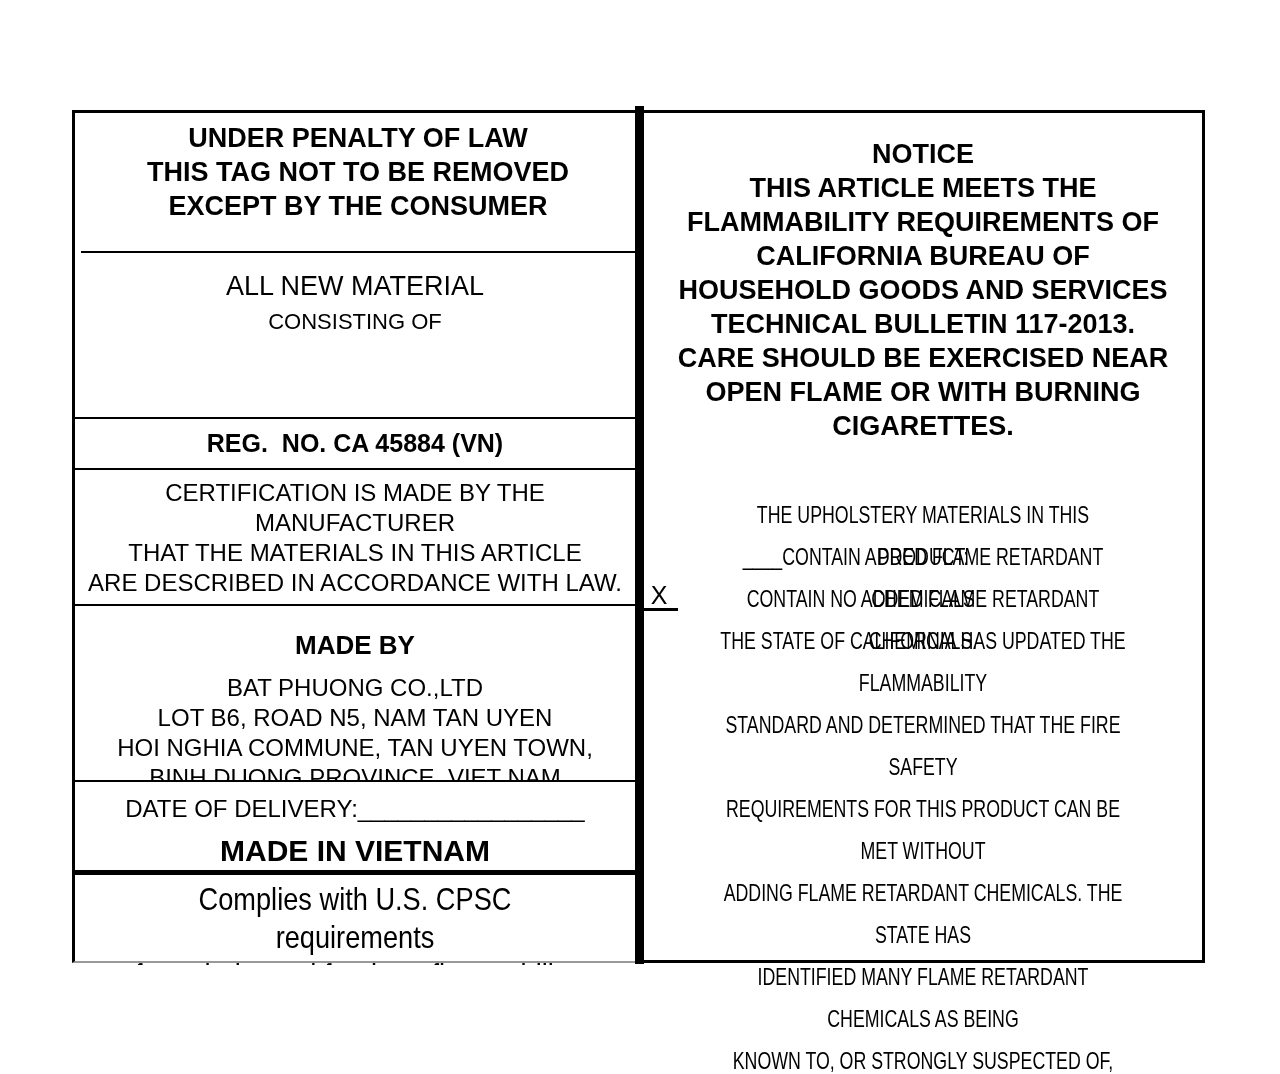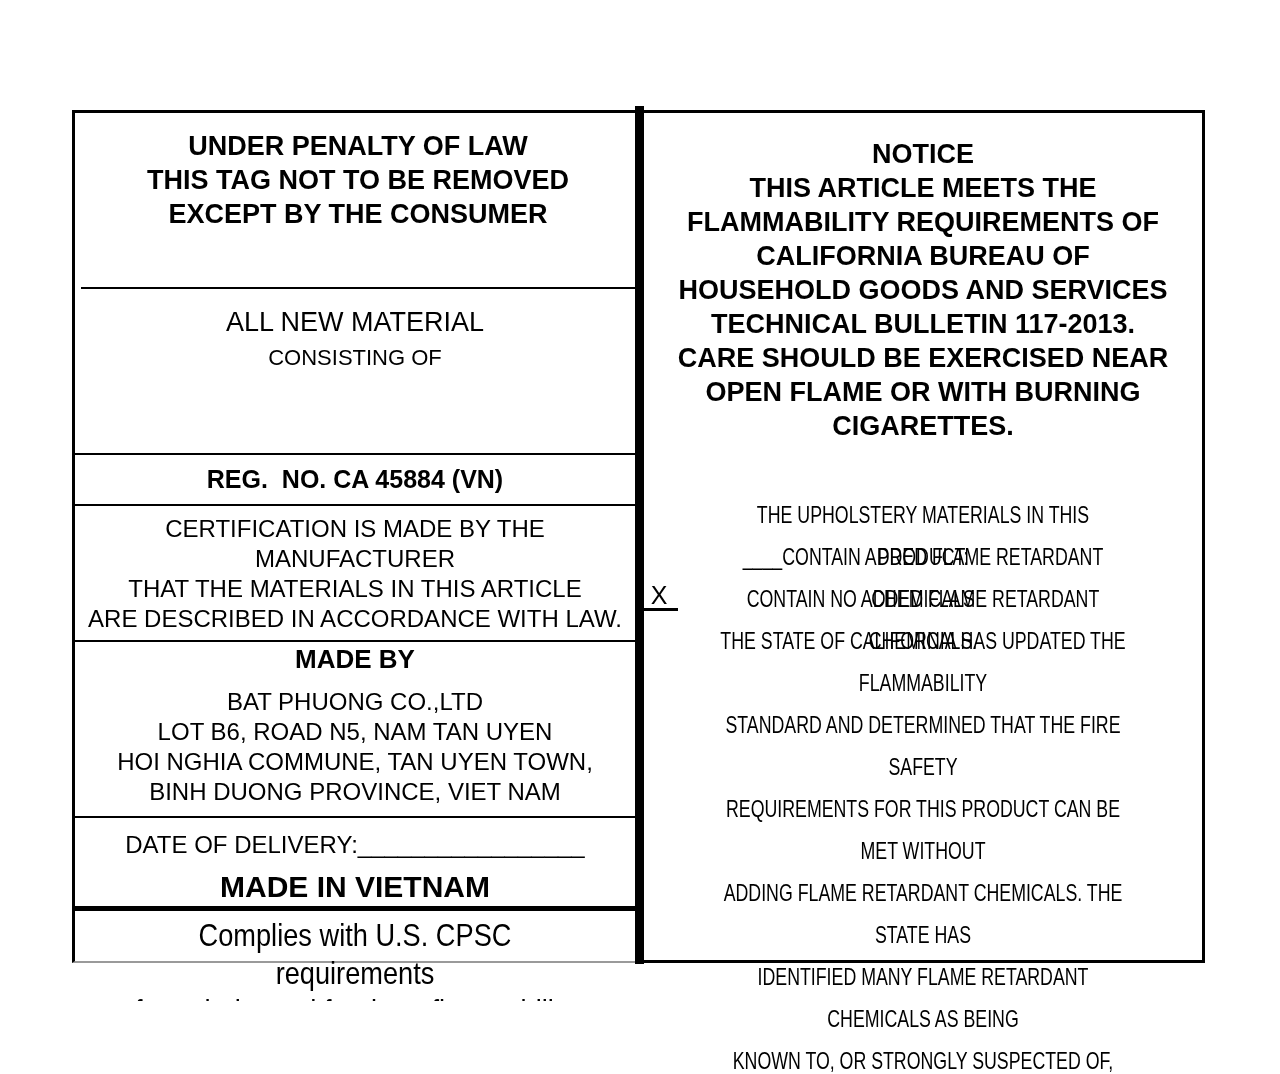--- a/index.html
+++ b/index.html
@@ -31,28 +31,28 @@
     border-left: 3px solid #000;
     border-bottom: 2px solid #9a9a9a;
     background: #fff;
   }
   .left-panel section {
     box-sizing: border-box;
     border-bottom: 2px solid #000;
     text-align: center;
     overflow: hidden;
   }
-  .sec-header        { height: 176px; padding-top: 16px; font-weight: bold; font-size: 27px; line-height: 34px; margin-left: 6px; }
+  .sec-header        { height: 140px; padding-top: 8px; font-weight: bold; font-size: 27px; line-height: 34px; margin-left: 6px; }
   .sec-materials     { height: 166px; }
   .materials-title   { margin-top: 14px; font-size: 27px; line-height: 38px; }
   .materials-sub     { font-size: 22px; line-height: 34px; }
   .materials-list    { margin-top: 10px; font-size: 28px; line-height: 33px; }
   .sec-reg           { height: 51px;  font-weight: bold; font-size: 25px; line-height: 49px; }
   .sec-cert          { height: 136px; padding-top: 8px; font-size: 24px; line-height: 30px; }
-  .sec-madeby        { height: 176px; padding-top: 1px; }
+  .sec-madeby        { height: 176px; padding-top: 23px; }
   .madeby-title      { font-weight: bold; font-size: 26px; line-height: 32px; }
   .madeby-address    { margin-top: 12px; font-size: 24px; line-height: 30px; }
   .sec-delivery      { height: 93px; padding-top: 10px; border-bottom-width: 5px !important; }
   .delivery-row      { font-size: 24px; line-height: 34px; }
   .made-in           { margin-top: 8px; font-weight: bold; font-size: 30px; line-height: 34px; }
   .sec-cpsc          { height: 90px; padding-top: 5px; border-bottom: none !important; border-radius: 23px; }
   .cpsc-text {
     font-size: 32px;
     line-height: 38px;
     transform: scaleX(0.85);

